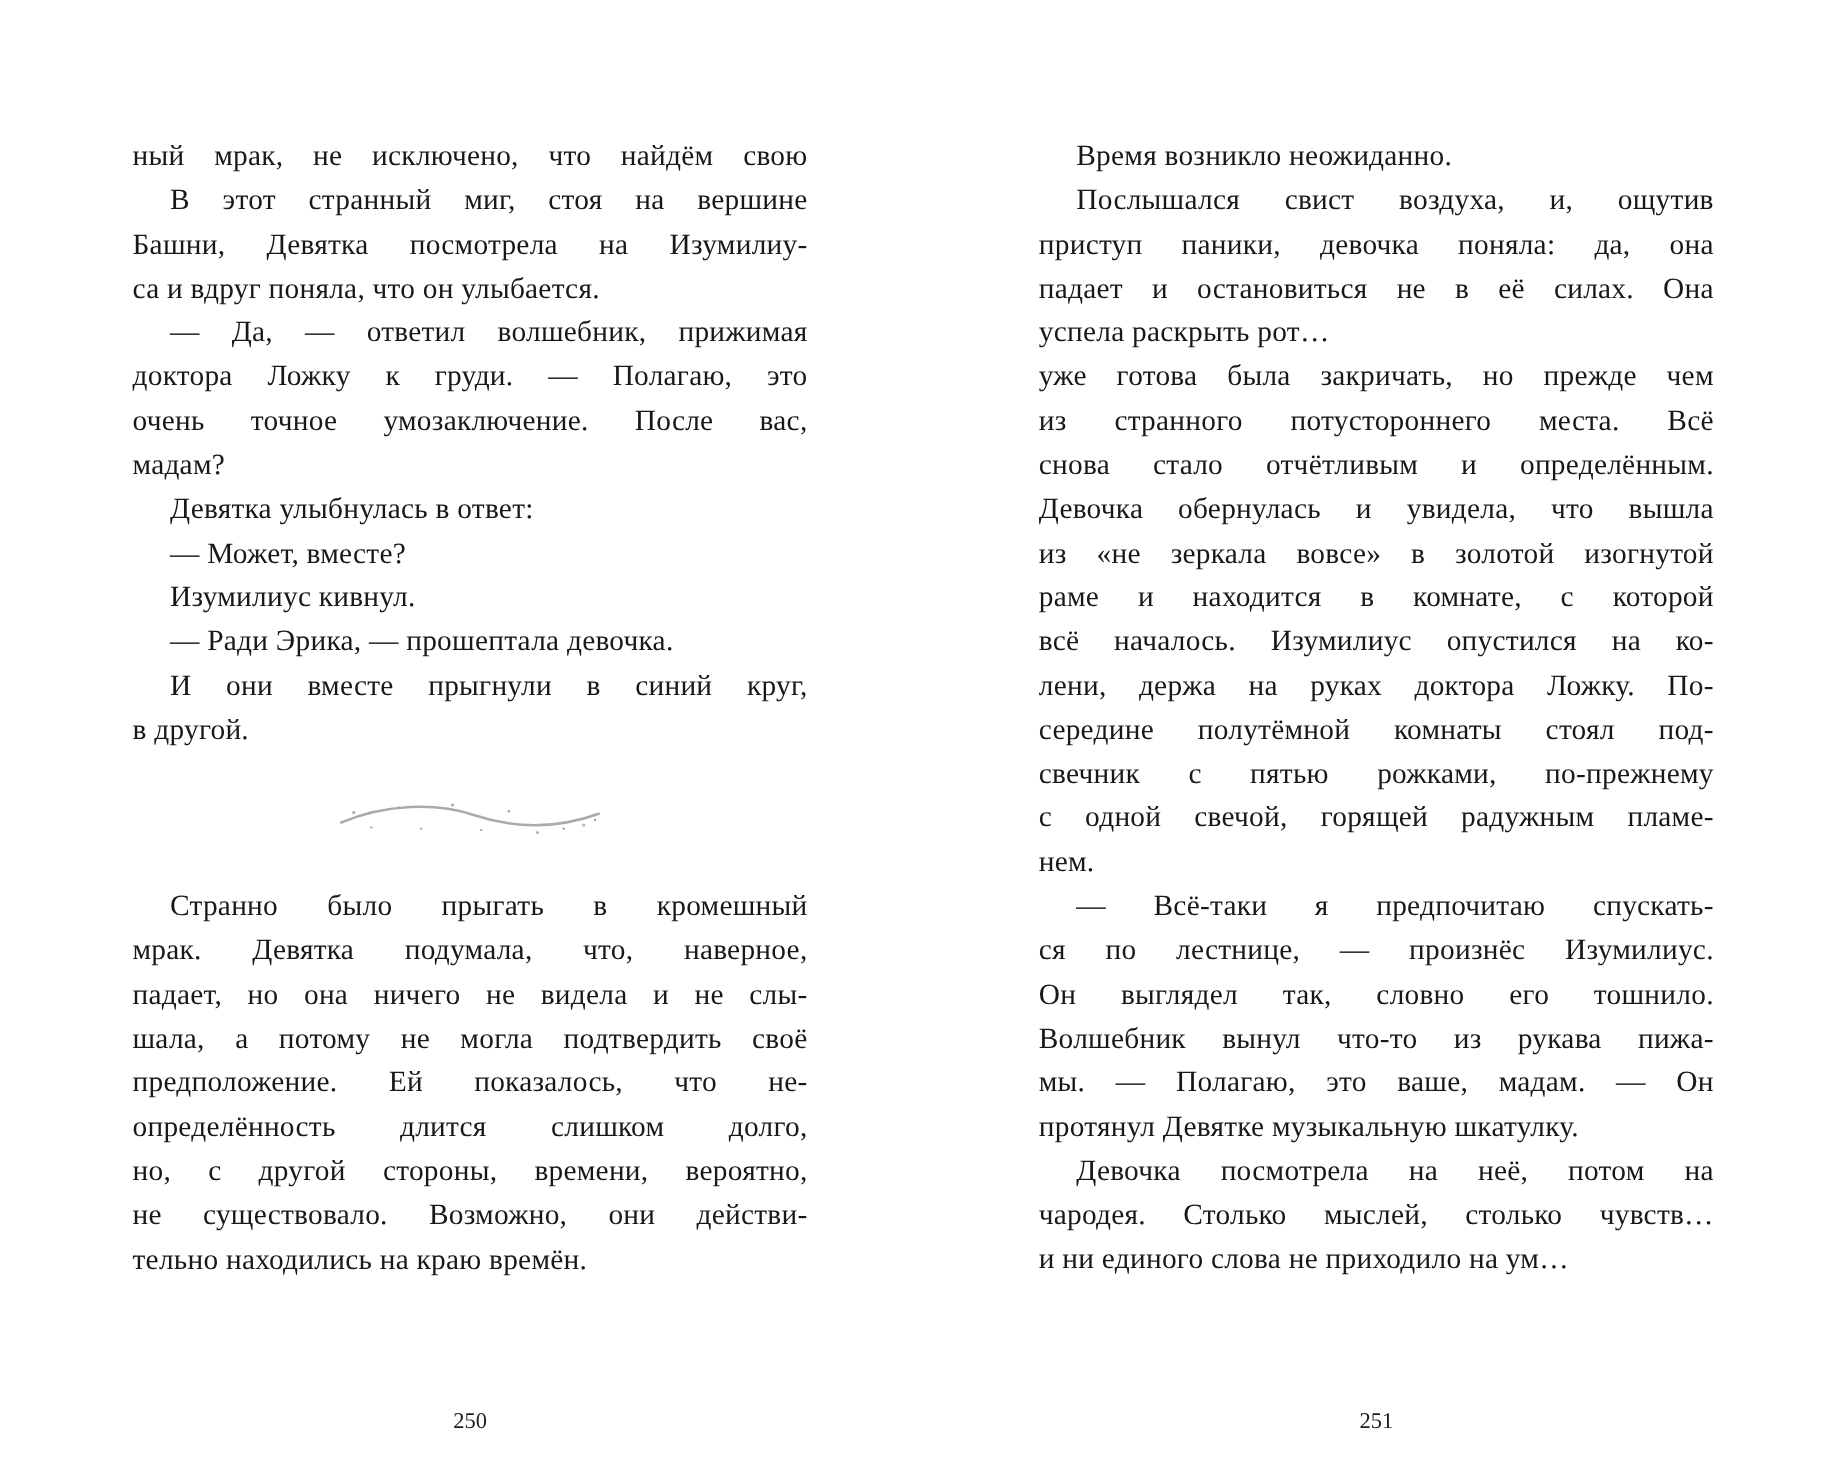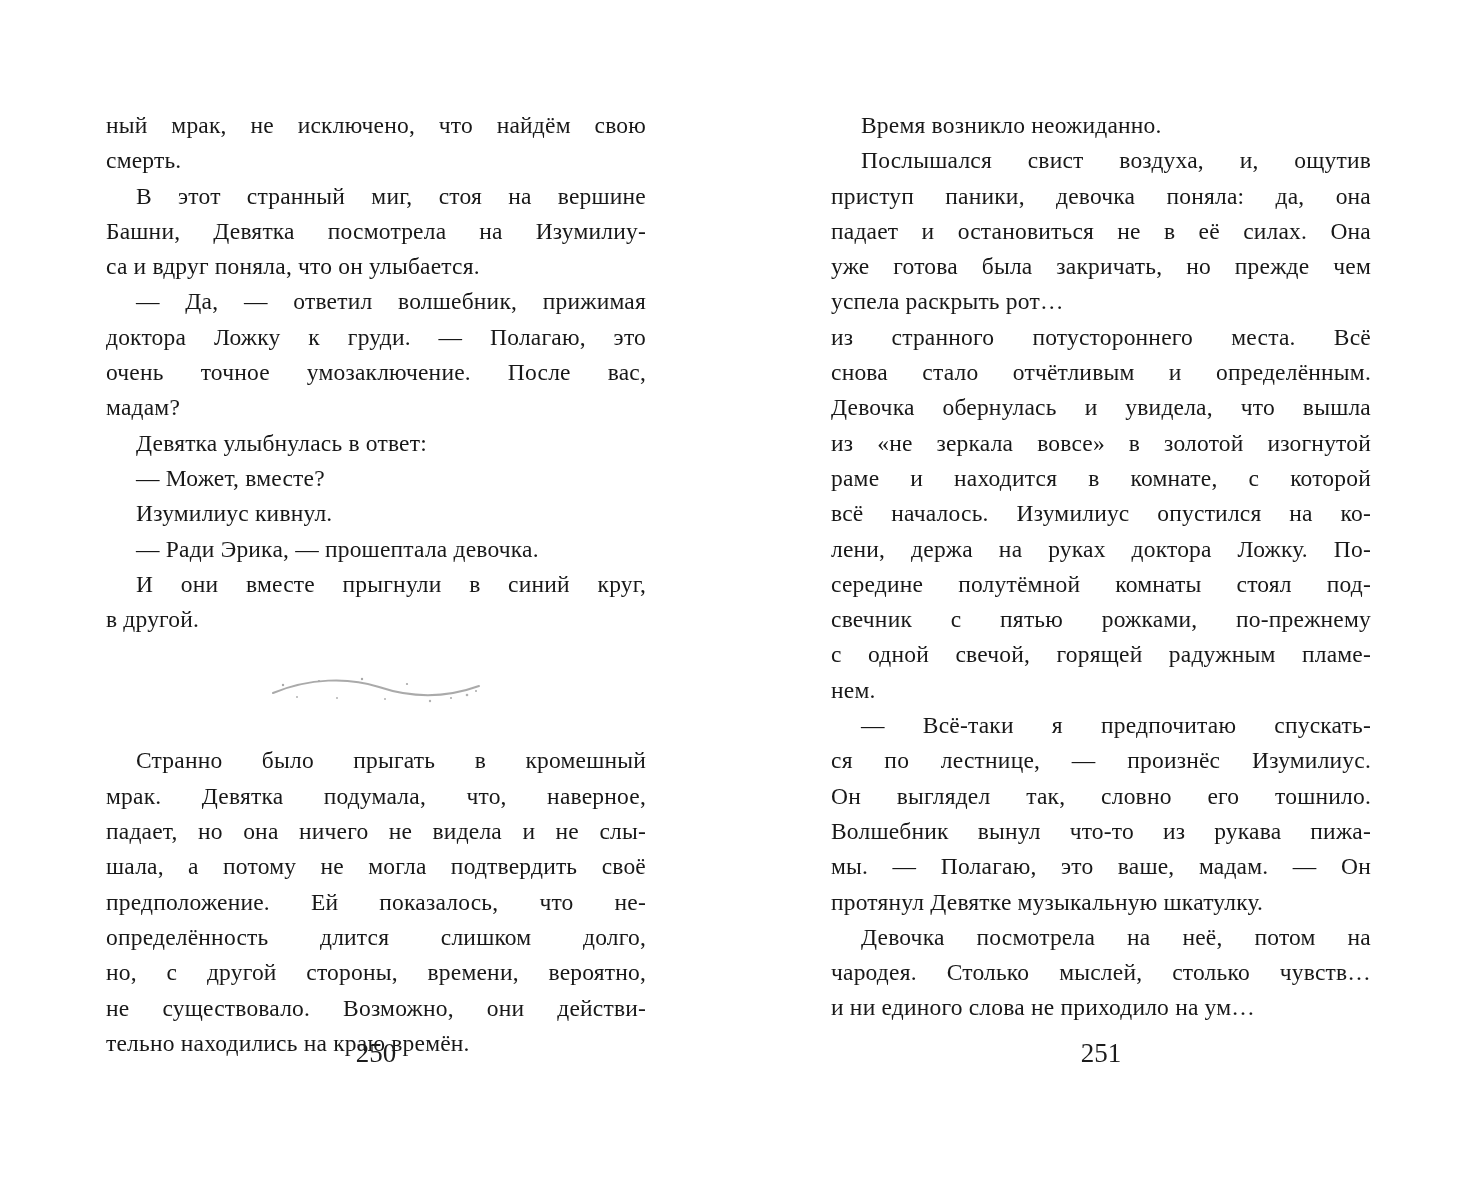--- a/index.html
+++ b/index.html
@@ -41,37 +41,36 @@
   }
   .line.indent { text-indent: 30px; }
   .flourish {
     height: 106px;
     display: flex;
     align-items: center;
     justify-content: center;
   }
   .page-number {
     position: absolute;
-    top: 930px;
+    top: 1018px;
     left: 0;
     width: 100%;
     text-align: center;
-    font-size: 27px;
+    font-size: 18px;
     color: #1c1c1c;
   }
 </style>
 </head>
 <body>
 
 <div class="book">
   <div class="page page-left">
     <div class="text-block">
         <div class="para">
           <div class="line">ный мрак, не исключено, что найдём свою</div>
-          <div class="line last">смерть.</div>
         </div>
         <div class="para">
           <div class="line indent">В этот странный миг, стоя на вершине</div>
           <div class="line">Башни, Девятка посмотрела на Изумилиу-</div>
           <div class="line last">са и вдруг поняла, что он улыбается.</div>
         </div>
         <div class="para">
           <div class="line indent">— Да, — ответил волшебник, прижимая</div>
           <div class="line">доктора Ложку к груди. — Полагаю, это</div>
           <div class="line">очень точное умозаключение. После вас,</div>
@@ -125,22 +124,22 @@
   </div>
   <div class="page page-right">
     <div class="text-block">
         <div class="para">
           <div class="line last indent">Время возникло неожиданно.</div>
         </div>
         <div class="para">
           <div class="line indent">Послышался свист воздуха, и, ощутив</div>
           <div class="line">приступ паники, девочка поняла: да, она</div>
           <div class="line">падает и остановиться не в её силах. Она</div>
+          <div class="line last">успела раскрыть рот…</div>
           <div class="line">уже готова была закричать, но прежде чем</div>
-          <div class="line last">успела раскрыть рот…</div>
         </div>
         <div class="para">
           <div class="line">из странного потустороннего места. Всё</div>
           <div class="line">снова стало отчётливым и определённым.</div>
           <div class="line">Девочка обернулась и увидела, что вышла</div>
           <div class="line">из «не зеркала вовсе» в золотой изогнутой</div>
           <div class="line">раме и находится в комнате, с которой</div>
           <div class="line">всё началось. Изумилиус опустился на ко-</div>
           <div class="line">лени, держа на руках доктора Ложку. По-</div>
           <div class="line">середине полутёмной комнаты стоял под-</div>

